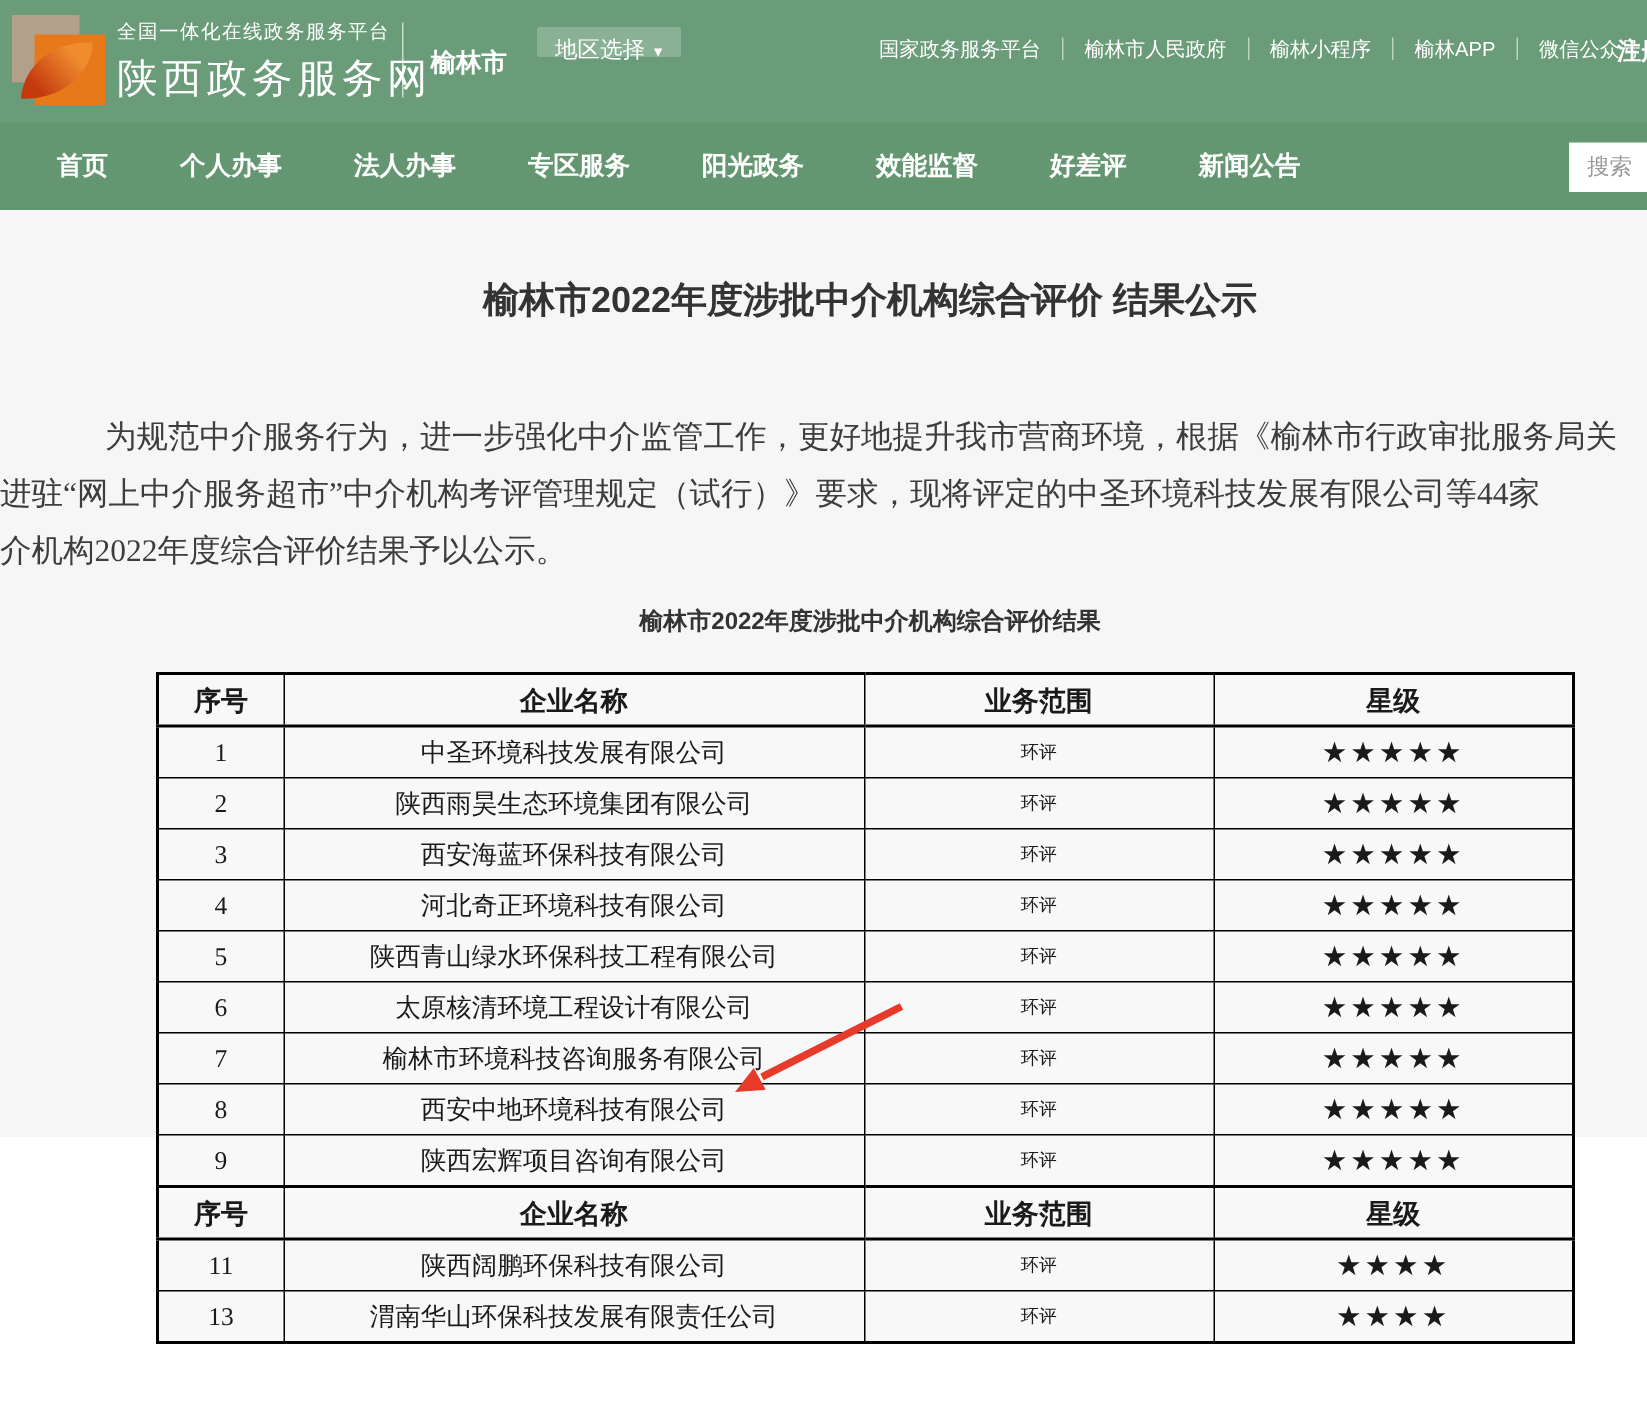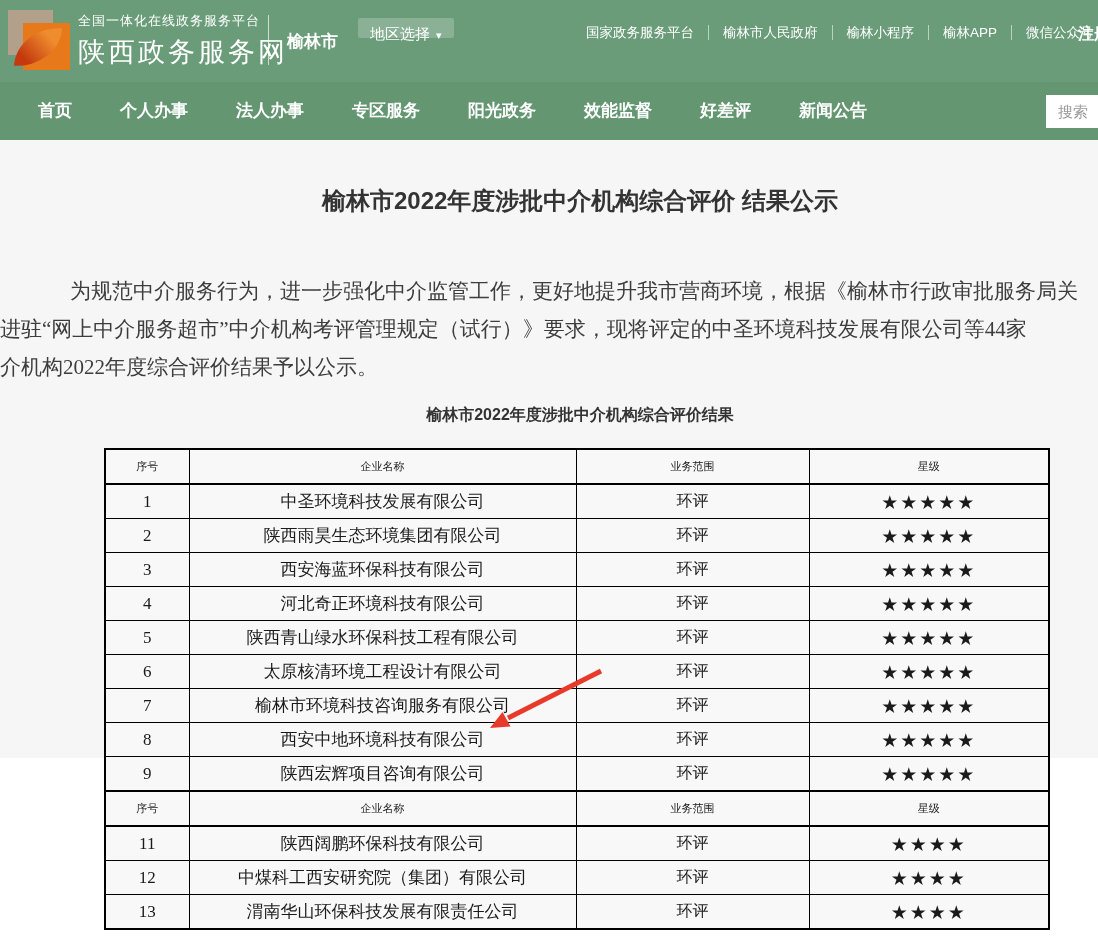--- a/index.html
+++ b/index.html
@@ -44,24 +44,24 @@
   .para{margin-top:54px;font-family:"Liberation Serif",serif;font-size:21px;color:#3d3d3d;}
   .para-line{height:38px;line-height:38px;white-space:nowrap;}
   .para-line.indent{padding-left:70px;}
   .caption{margin-top:18px;text-align:center;font-size:16px;font-weight:bold;color:#333;line-height:22px;}
 
   
   table.eval{border-collapse:collapse;table-layout:fixed;width:944px;margin:22px 0 0 104px;
              border:2px solid #000;font-family:"Liberation Serif",serif;background:#f8f8f8;}
   table.eval th,table.eval td{border:1px solid #000;height:33px;text-align:center;
              padding:0;color:#1a1a1a;overflow:hidden;white-space:nowrap;}
-  table.eval th{font-size:11px;font-weight:normal;border-bottom-width:2px;border-top-width:2px;}
+  table.eval th{font-size:18px;font-weight:bold;border-bottom-width:2px;border-top-width:2px;}
   td.cell-name{text-align:left;padding-left:14px;font-size:17px;}
   td.cell-no{font-size:17px;}
-  td.cell-scope{font-size:16px;}
+  td.cell-scope{font-size:12px;}
   td.cell-stars{font-size:19px;letter-spacing:2px;font-family:"DejaVu Sans",sans-serif;}
 
   
   .arrow-svg{position:absolute;left:470px;top:518px;pointer-events:none;z-index:5;}
 </style>
 </head>
 <body>
 
 <div class="topbar">
   <div class="logo">
@@ -183,26 +183,20 @@
             <th>业务范围</th>
             <th>星级</th>
           </tr>
           <tr>
             <td class="cell-no">11</td>
             <td class="cell-name">陕西阔鹏环保科技有限公司</td>
             <td class="cell-scope">环评</td>
             <td class="cell-stars">★★★★</td>
           </tr>
           <tr>
-            <td class="cell-no">12</td>
-            <td class="cell-name">中煤科工西安研究院（集团）有限公司</td>
-            <td class="cell-scope">环评</td>
-            <td class="cell-stars">★★★★</td>
-          </tr>
-          <tr>
             <td class="cell-no">13</td>
             <td class="cell-name">渭南华山环保科技发展有限责任公司</td>
             <td class="cell-scope">环评</td>
             <td class="cell-stars">★★★★</td>
           </tr>
         </tbody>
     </table>
   </div>
 
   <svg class="arrow-svg" width="140" height="80" viewBox="0 0 140 80">

